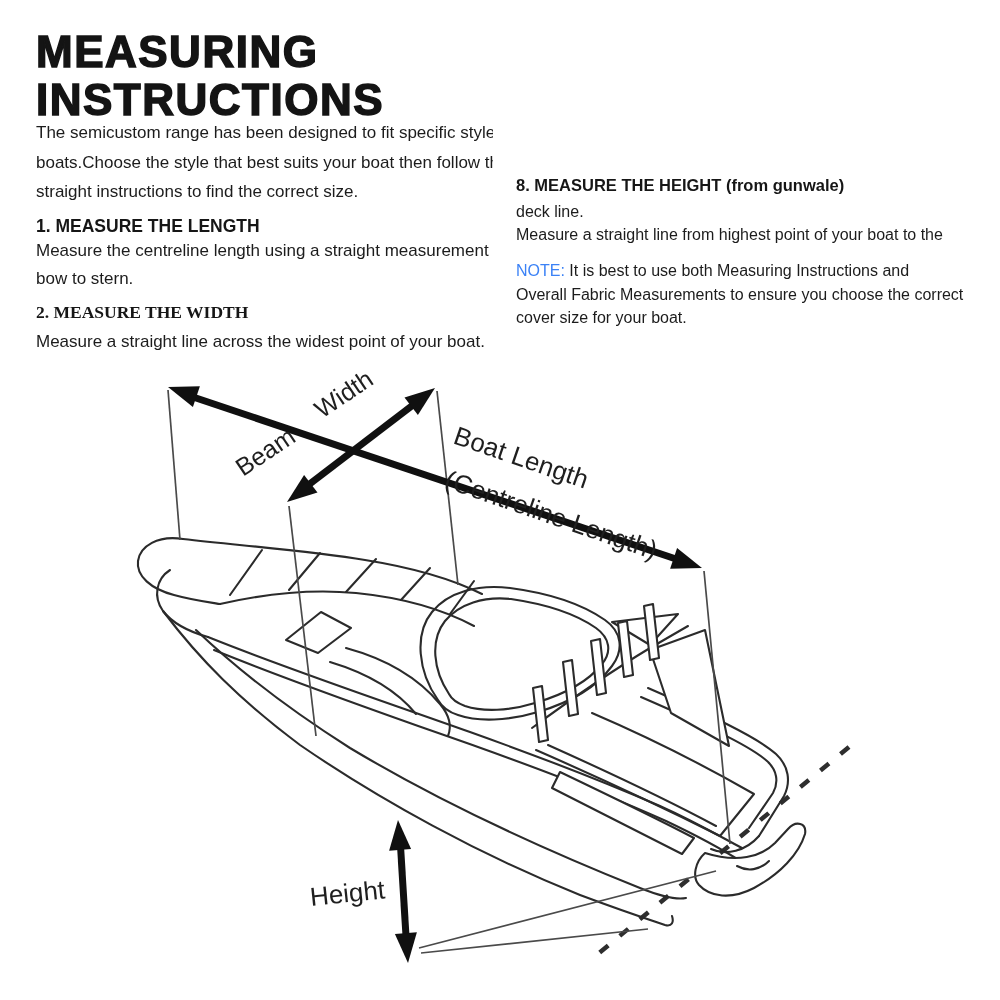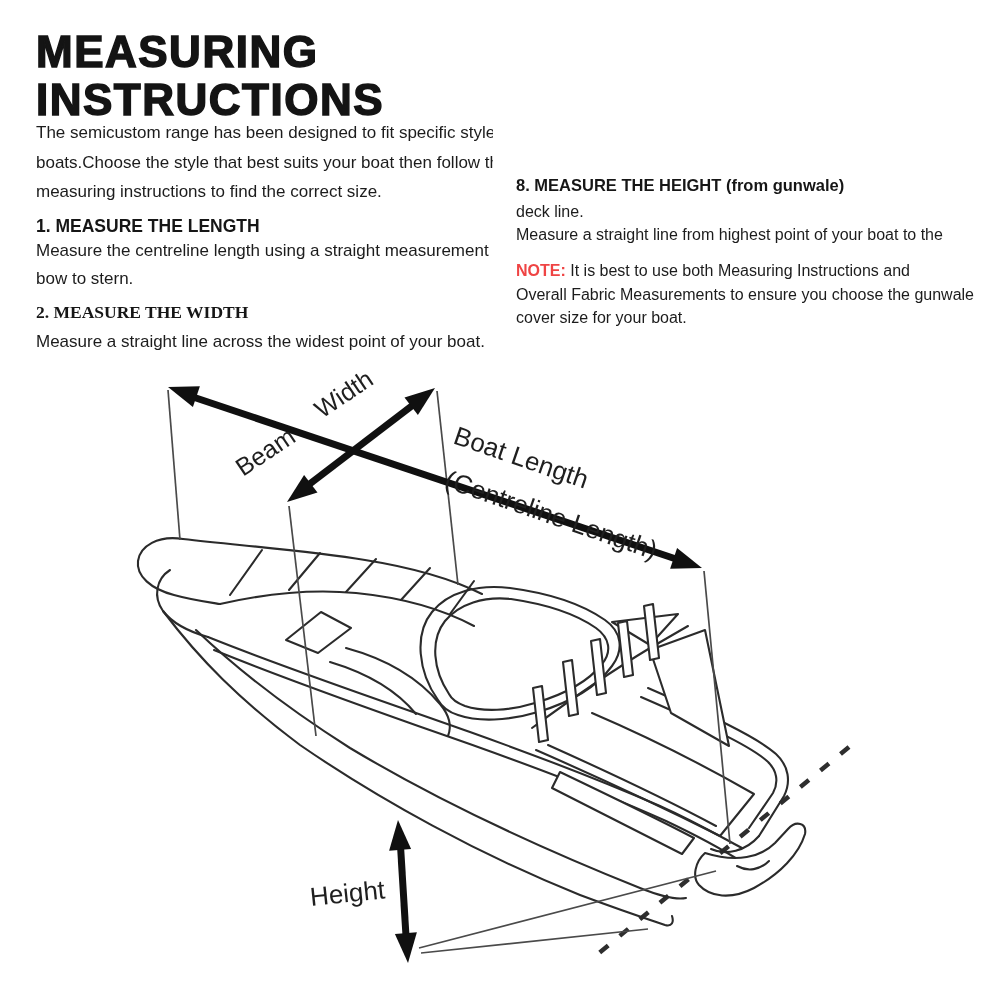--- a/index.html
+++ b/index.html
@@ -17,21 +17,21 @@
   .line{white-space:nowrap;}
   .intro{left:36px;top:118px;width:457px;font-size:17px;line-height:29.5px;}
   .step-h{font-size:17.5px;font-weight:bold;color:#161616;}
   .step1-h{left:36px;top:216px;}
   .step1-b{left:36px;top:237px;width:457px;font-size:17px;line-height:28px;}
   .step2-h{left:36px;top:302px;font-family:Liberation Serif, serif;}
   .step2-b{left:36px;top:328px;width:460px;font-size:17px;line-height:28px;}
   .step3-h{left:516px;top:176px;font-size:16.5px;}
   .step3-b{left:516px;top:200px;width:462px;font-size:16px;line-height:23px;}
   .note{left:516px;top:259px;width:466px;font-size:16px;line-height:23.5px;}
-  .note b{font-weight:bold;color:#ef4444;}
+  .note b{font-weight:normal;color:#3b82f6;}
   svg text{font-family:"Liberation Sans",sans-serif;fill:#1f1f1f;}
   .boat path, .boat line, .boat polyline{stroke:#2b2b2b;stroke-width:2.1;fill:none;stroke-linecap:round;stroke-linejoin:round;}
   .boat .wfill{fill:#ffffff;}
   .guide{stroke:#4a4a4a;stroke-width:1.7;fill:none;}
   .arrow-shaft{stroke:#101010;stroke-width:7;fill:none;}
   .arrow-head{fill:#101010;stroke:none;}
   .dashline{stroke:#2e2e2e;stroke-width:4.5;fill:none;stroke-dasharray:11 15;}
 </style>
 </head>
 <body>
@@ -39,21 +39,21 @@
 <div class="page">
 
   <div class="abs title">
     <div class="line">MEASURING</div>
     <div class="line">INSTRUCTIONS</div>
   </div>
 
   <div class="abs intro body-col">
     <div class="line">The semicustom range has been designed to fit specific styles of</div>
     <div class="line">boats.Choose the style that best suits your boat then follow the</div>
-    <div class="line">measuring instructions to find the correct size.</div>
+    <div class="line">straight instructions to find the correct size.</div>
   </div>
 
   <div class="abs step-h step1-h line">1. MEASURE THE LENGTH</div>
   <div class="abs step1-b body-col">
     <div class="line">Measure the centreline length using a straight measurement from</div>
     <div class="line">bow to stern.</div>
   </div>
 
   <div class="abs step-h step2-h line">2. MEASURE THE WIDTH</div>
   <div class="abs step2-b body-col">
@@ -61,21 +61,21 @@
   </div>
 
   <div class="abs step-h step3-h line">8. MEASURE THE HEIGHT (from gunwale)</div>
   <div class="abs step3-b body-col">
     <div class="line">deck line.</div>
     <div class="line">Measure a straight line from highest point of your boat to the</div>
   </div>
 
   <div class="abs note body-col">
     <div class="line"><b>NOTE:</b> <span>It is best to use both Measuring Instructions and</span></div>
-    <div class="line">Overall Fabric Measurements to ensure you choose the gunwale</div>
+    <div class="line">Overall Fabric Measurements to ensure you choose the correct</div>
     <div class="line">cover size for your boat.</div>
   </div>
 
   <svg class="abs" style="left:0;top:0;" width="1000" height="1000" viewBox="0 0 1000 1000">
 
     <path class="dashline" d="M849,747 L599,953"></path>
 
     <g class="boat">
 
       <path d="M183,539 C158,535 140,546 138,561 C136,576 151,589 174,595 C192,600 207,602 220,604"></path>

